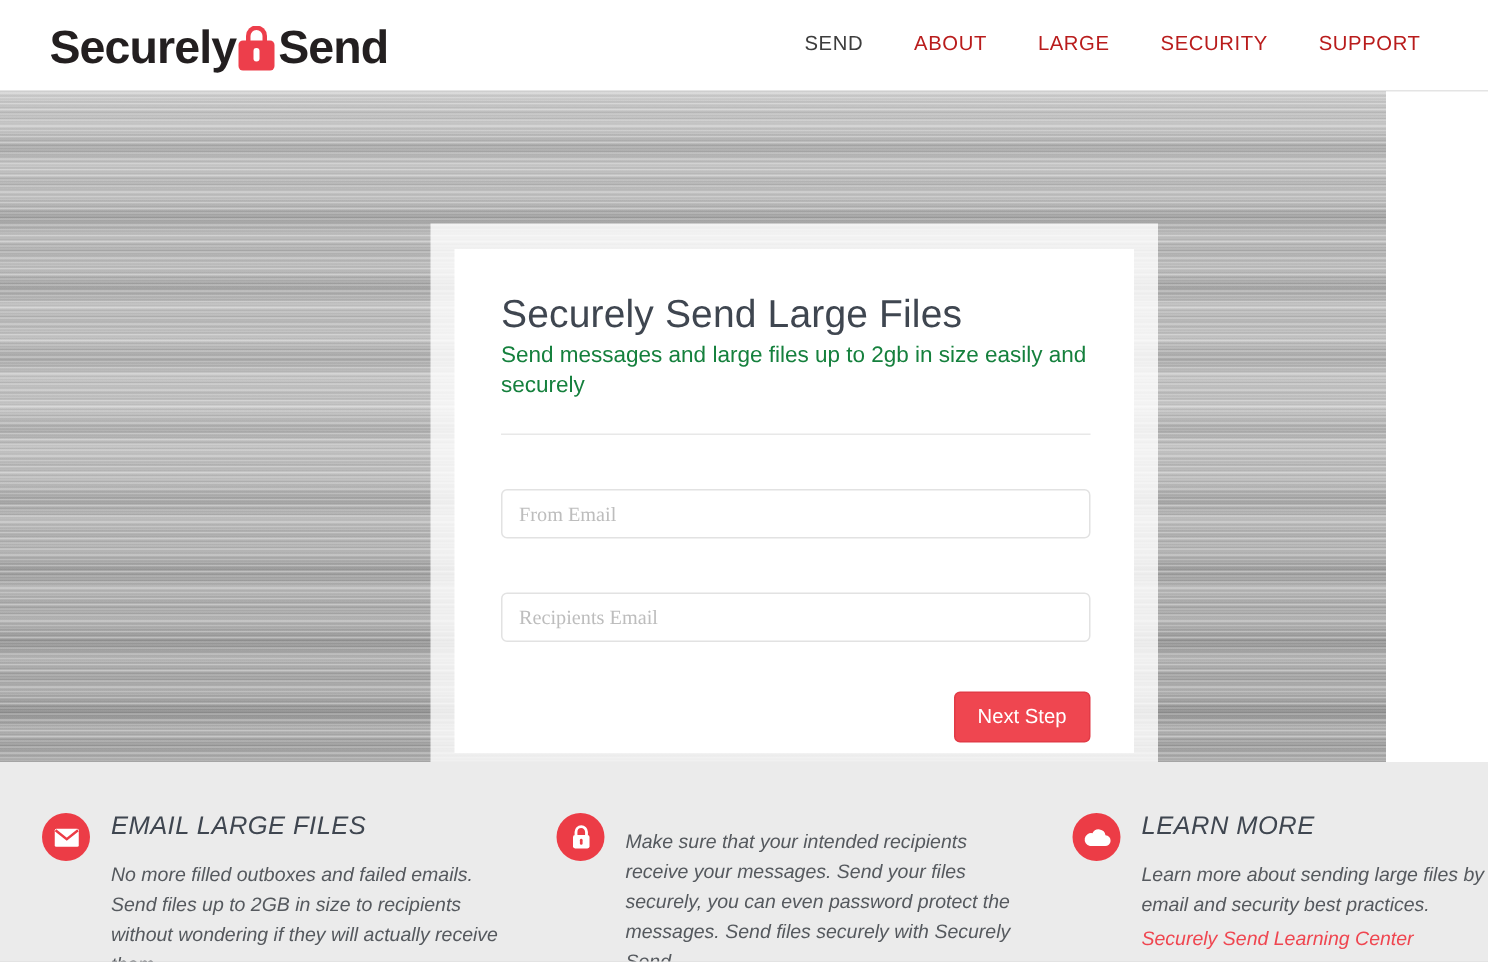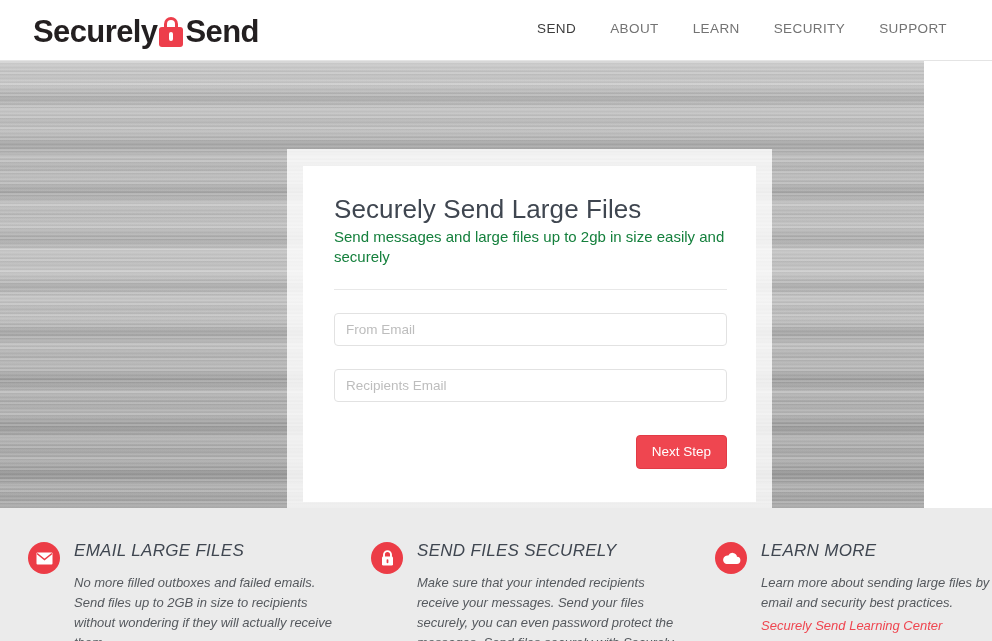--- a/index.html
+++ b/index.html
@@ -83,21 +83,21 @@
     position: absolute;
     right: 28px;
     top: 21px;
     display: flex;
     gap: 0px;
     align-items: center;
   }
   .nav-item {
     font-size: 13.5px;
     letter-spacing: 0.4px;
-    color: #737373;
+    color: #b91c1c;
     text-decoration: none;
     padding: 0 17px;
     cursor: pointer;
   }
   .nav-item.active {
     color: #3d3d3d;
   }
 
   .header-rule {
     position: absolute;
@@ -178,28 +178,28 @@
     line-height: 1.3;
   }
   .card-divider {
     margin-top: 23px;
     height: 1px;
     background: #e8e8e8;
     width: 100%;
   }
 
   .field {
-    margin-top: 23px;
+    margin-top: 36px;
     width: 100%;
     height: 33px;
     border: 1px solid #e2e2e2;
     border-radius: 4px;
     box-sizing: border-box;
     padding: 0 11px;
-    font-family: Liberation Sans, sans-serif;
+    font-family: Liberation Serif, serif;
     font-size: 13.5px;
     color: #5a5a5a;
     background: #ffffff;
     outline: none;
   }
   .field::placeholder {
     color: #bdbdbd;
   }
   .field-hint {
     margin-top: 7px;
@@ -293,21 +293,21 @@
       <span class="shackle"></span>
       <span class="body"></span>
       <span class="keyhole"></span>
     </span>
     <span class="logo-word">Send</span>
   </div>
 
   <nav class="main-nav">
     <a class="nav-item active" href="#">SEND</a>
     <a class="nav-item" href="#">ABOUT</a>
-    <a class="nav-item" href="#">LEARN</a>
+    <a class="nav-item" href="#">LARGE</a>
     <a class="nav-item" href="#">SECURITY</a>
     <a class="nav-item" href="#">SUPPORT</a>
   </nav>
 
   <div class="header-rule"></div>
 </div>
 
 <div class="hero">
 
   <div class="card-outer">
@@ -348,21 +348,20 @@
   </div>
 
   <div class="feature-col c2">
     <div class="feature-icon">
       <svg width="15" height="17" viewBox="0 0 15 17" aria-hidden="true">
         <path d="M4 7 V4.6 a3.5 3.5 0 0 1 7 0 V7" fill="none" stroke="#ffffff" stroke-width="1.9"></path>
         <rect x="2" y="6.6" width="11" height="9" rx="1.4" fill="#ffffff"></rect>
         <rect x="6.6" y="9.2" width="1.8" height="4" rx="0.9" fill="#ec3c46"></rect>
       </svg>
     </div>
-    <h3 class="feature-head">SEND FILES SECURELY</h3>
     <p class="feature-text">Make sure that your intended recipients receive your messages. Send your files securely, you can even password protect the messages. Send files securely with Securely Send.</p>
   </div>
 
   <div class="feature-col c3">
     <div class="feature-icon">
       <svg width="19" height="13" viewBox="0 0 19 13" aria-hidden="true">
         <path d="M4.6 12 h10 a3.6 3.6 0 0 0 0.4 -7.2 a4.6 4.6 0 0 0 -8.7 -1.3 A3.8 3.8 0 0 0 4.6 12 z" fill="#ffffff"></path>
       </svg>
     </div>
     <h3 class="feature-head">LEARN MORE</h3>

